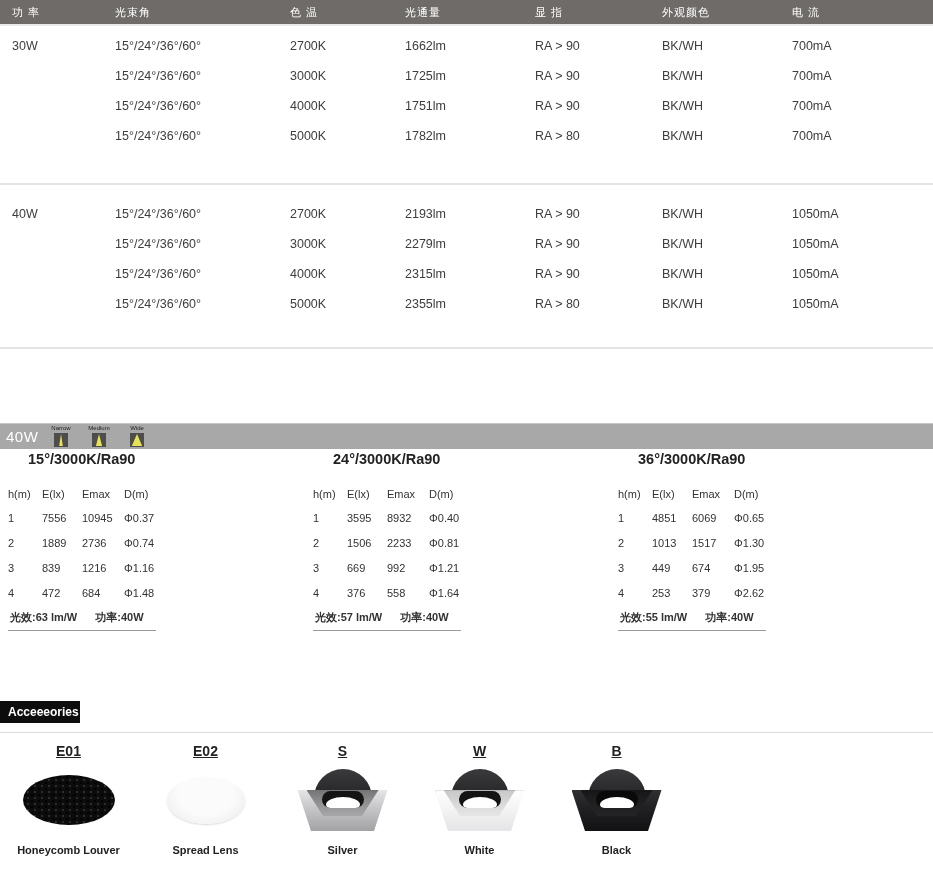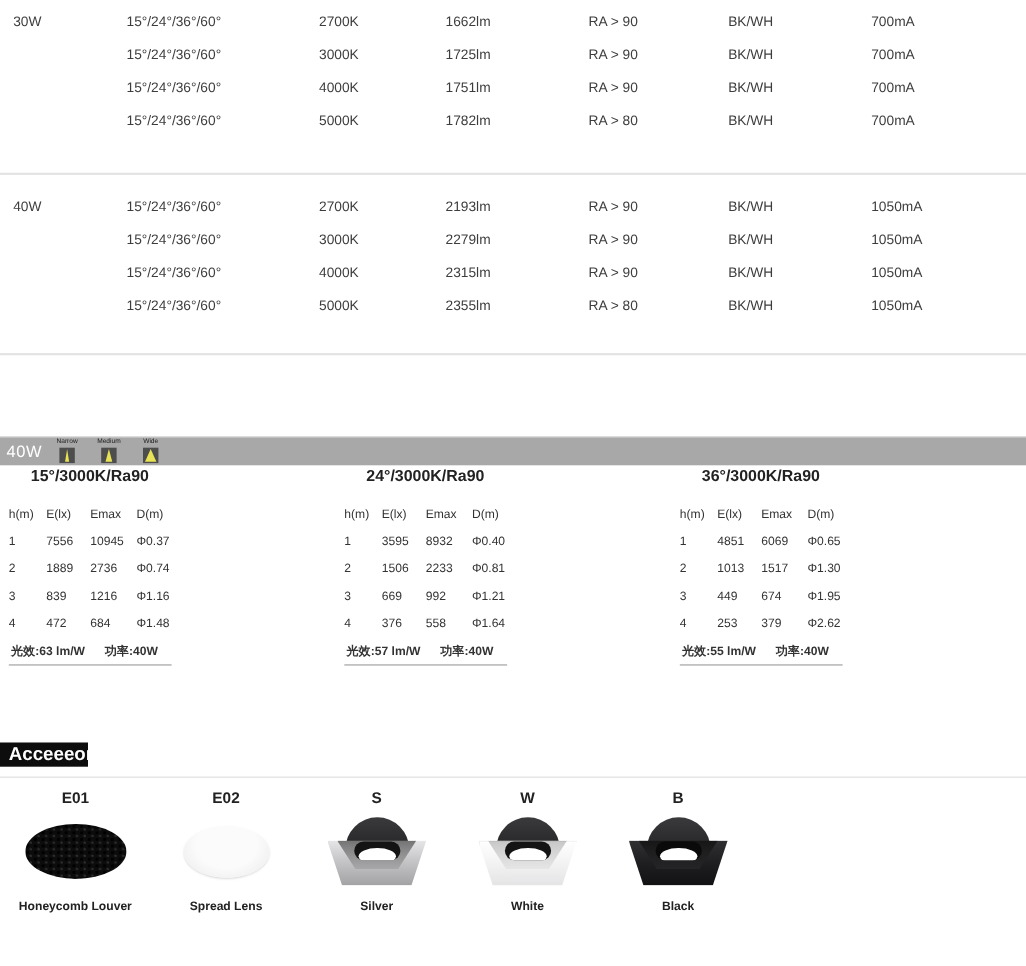--- a/index.html
+++ b/index.html
@@ -78,27 +78,27 @@
     font-weight:bold;
   }
   .pfooter .gap { display:inline-block; width:18px; }
 
   
   .acc-label-box {
     margin-top:70px;
     width:80px; height:22px;
     background:#0d0d0d;
     color:#ffffff;
-    font-size:17px; font-weight:bold;
+    font-size:12px; font-weight:bold;
     display:flex; align-items:center; padding-left:8px;
   }
   .acc-divider { height:1px; background:#dcdcdc; margin-top:9px; }
   .acc-grid { display:flex; margin-top:10px; width:822px; }
   .acc-item { width:137px; display:flex; flex-direction:column; align-items:center; }
-  .acc-code { font-size:14px; font-weight:600; color:#222; height:16px; }
+  .acc-code { font-size:14px; font-weight:600; color:#222; height:16px;text-decoration:underline; }
   .acc-img-area { height:62px; margin-top:10px; display:flex; align-items:center; justify-content:center; }
   .acc-caption { margin-top:13px; font-size:11px; font-weight:bold; color:#222; }
 
   
   .honeycomb {
     width:92px; height:50px; border-radius:50%;
     background-color:#0c0c0c;
     background-image:
       radial-gradient(circle at 2px 2px, #000000 1.4px, transparent 1.6px),
       radial-gradient(circle at 5px 5px, #2c2c2c 1px, transparent 1.3px);
@@ -143,20 +143,29 @@
   .trim--white .cavity { background:linear-gradient(180deg, rgba(0,0,0,.22), rgba(0,0,0,.04)); }
   .trim--black .body { background:linear-gradient(180deg,#303032 0%,#1d1d1f 55%,#121214 100%); }
   .trim--black .cavity { background:linear-gradient(180deg, rgba(0,0,0,.55), rgba(255,255,255,.04)); }
   .trim--black .opening { background:#0a0a0a; }
 </style>
 </head>
 <body>
 
 <div class="page">
 
+  <div class="spec-grid spec-header">
+    <span>功 率</span>
+    <span>光束角</span>
+    <span>色 温</span>
+    <span>光通量</span>
+    <span>显 指</span>
+    <span>外观颜色</span>
+    <span>电 流</span>
+  </div>
 
   <div class="spec-group">
     <div class="spec-grid spec-row">
       <span>30W</span>
       <span>15°/24°/36°/60°</span>
       <span>2700K</span>
       <span>1662lm</span>
       <span>RA &gt; 90</span>
       <span>BK/WH</span>
       <span>700mA</span>

